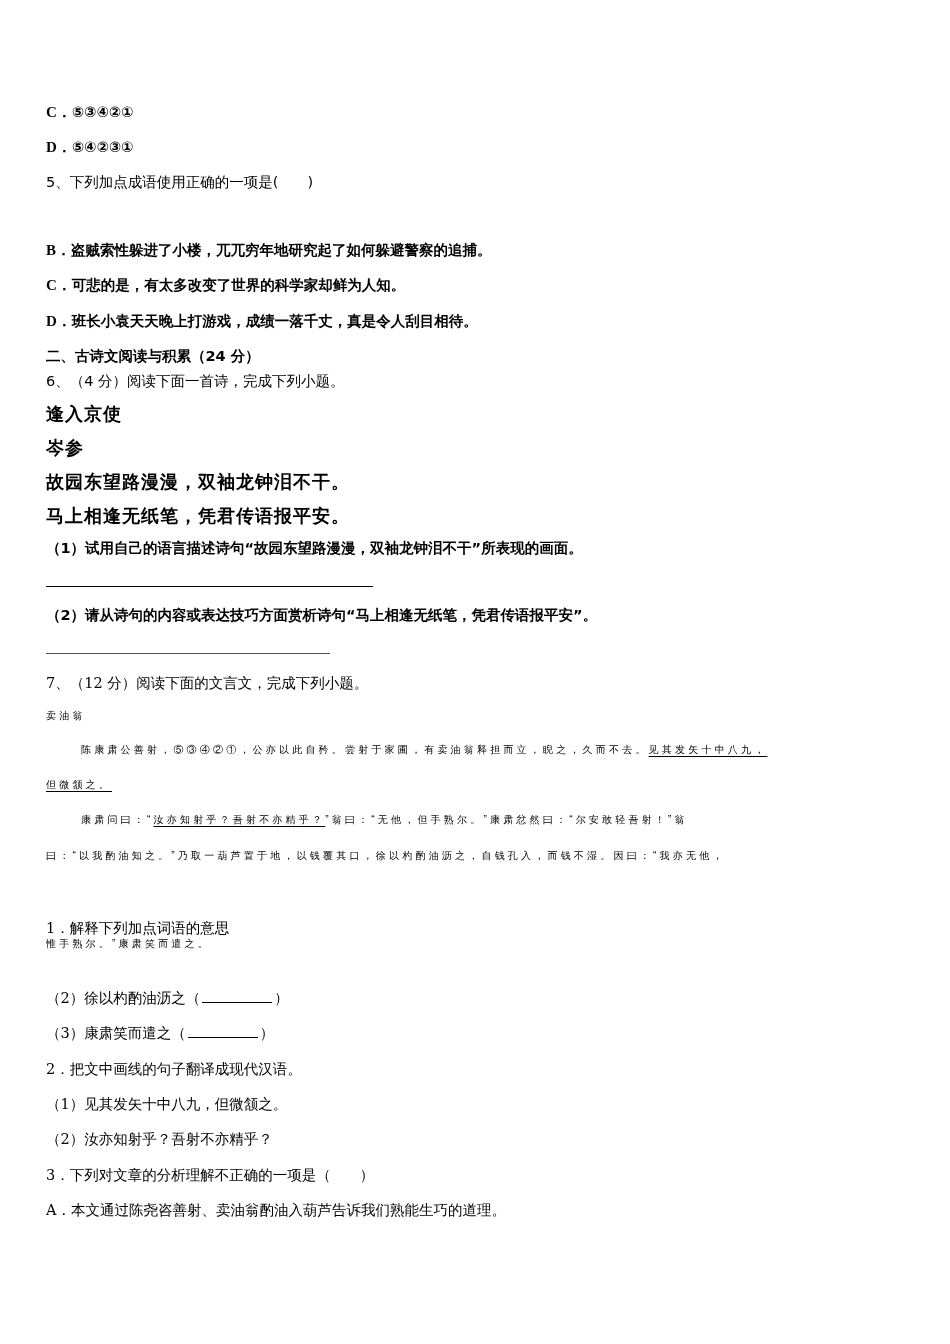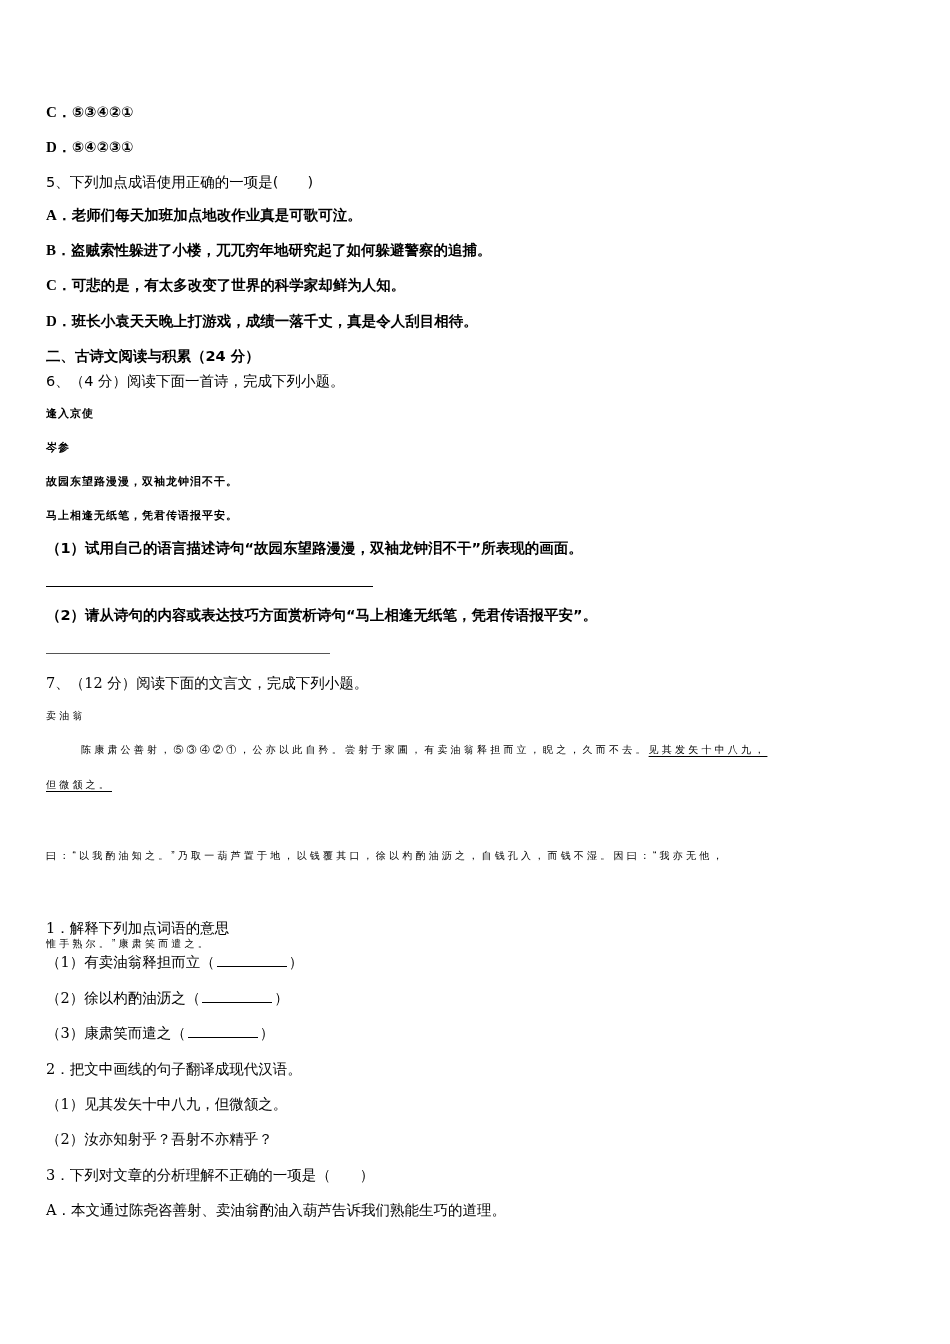--- a/index.html
+++ b/index.html
@@ -1,44 +1,41 @@
 <!DOCTYPE html>
 <html><head>
   <meta charset="utf-8">
   <style>
     html, body { margin: 0; padding: 0; background: #ffffff; }
     body { width: 950px; height: 1344px; position: relative; overflow: hidden; color: #000; }
     .page { position: absolute; left: 0; top: 0; width: 950px; height: 960px; }
     .line { position: absolute; left: 46px; white-space: nowrap; font-size: 15px; line-height: 20px; }
     .bold { font-weight: bold; font-family: "DejaVu Sans", sans-serif; font-size: 14.5px; }
     .serif { font-family: "DejaVu Serif", serif; font-size: 14.5px; }
-    .kai { font-family: "DejaVu Serif", serif; font-size: 11px; font-weight: bold; letter-spacing: 1px; }
+    .kai { font-family: "DejaVu Serif", serif; font-size: 18px; font-weight: bold; letter-spacing: 1px; }
     .fang { font-family: Liberation Sans, sans-serif; font-size: 10px; letter-spacing: 3.2px; }
     .optlabel { font-family: "Liberation Serif", serif; font-weight: bold; font-size: 15px; }
     .u { text-decoration: underline; text-underline-offset: 3px; }
     .rule { position: absolute; left: 46px; height: 1px; background: #000; }
     .blank { display: inline-block; width: 70px; border-bottom: 1px solid #000; height: 14px; vertical-align: baseline; margin: 0 2px; }
   </style>
 </head>
 <body>
 
 <div class="page">
 
   <div class="line bold" style="top:102px">
     <span class="optlabel">C．</span><span>⑤③④②①</span>
   </div>
   <div class="line bold" style="top:137px">
     <span class="optlabel">D．</span><span>⑤④②③①</span>
   </div>
 
   <div class="line bold" style="top:172px;font-weight:normal">
     <span>5、下列加点成语使用正确的一项是(　　)</span>
-  </div>
-  <div class="line bold" style="top:205px">
-    <span class="optlabel">A．</span><span>老师们每天加班加点地改作业真是可歌可泣。</span>
   </div>
   <div class="line bold" style="top:240px">
     <span class="optlabel">B．</span><span>盗贼索性躲进了小楼，兀兀穷年地研究起了如何躲避警察的追捕。</span>
   </div>
   <div class="line bold" style="top:275px">
     <span class="optlabel">C．</span><span>可悲的是，有太多改变了世界的科学家却鲜为人知。</span>
   </div>
   <div class="line bold" style="top:311px">
     <span class="optlabel">D．</span><span>班长小袁天天晚上打游戏，成绩一落千丈，真是令人刮目相待。</span>
   </div>
@@ -63,27 +60,27 @@
   <div class="line serif" style="top:673px">7、（12 分）阅读下面的文言文，完成下列小题。</div>
   <div class="line fang" style="top:706px">卖油翁</div>
 
   <div class="line fang" style="top:740px;left:81px">
     <span>陈康肃公善射，⑤③④②①，公亦以此自矜。尝射于家圃，有卖油翁释担而立，睨之，久而不去。</span><span class="u">见其发矢十中八九，</span>
   </div>
   <div class="line fang" style="top:775px">
     <span class="u">但微颔之。</span>
   </div>
 
+  <div class="line fang" style="top:810px;left:81px">
+    <span>康肃问曰：“</span><span class="u">汝亦知射乎？吾射不亦精乎？</span><span>”翁曰：“无他，但手熟尔。”康肃忿然曰：“尔安敢轻吾射！”翁</span>
+  </div>
   <div class="line fang" style="top:846px">曰：“以我酌油知之。”乃取一葫芦置于地，以钱覆其口，徐以杓酌油沥之，自钱孔入，而钱不湿。因曰：“我亦无他，</div>
   <div class="line fang" style="top:934px">惟手熟尔。”康肃笑而遣之。</div>
 
   <div class="line serif" style="top:918px">1．解释下列加点词语的意思</div>
-  <div class="line serif" style="top:952px">
-    <span>（1）有卖油翁释担而立（</span><span class="blank"></span><span>）</span>
-  </div>
   <div class="line serif" style="top:988px">
     <span>（2）徐以杓酌油沥之（</span><span class="blank"></span><span>）</span>
   </div>
   <div class="line serif" style="top:1023px">
     <span>（3）康肃笑而遣之（</span><span class="blank"></span><span>）</span>
   </div>
 
   <div class="line serif" style="top:1059px">2．把文中画线的句子翻译成现代汉语。</div>
   <div class="line serif" style="top:1094px">（1）见其发矢十中八九，但微颔之。</div>
   <div class="line serif" style="top:1129px">（2）汝亦知射乎？吾射不亦精乎？</div>

